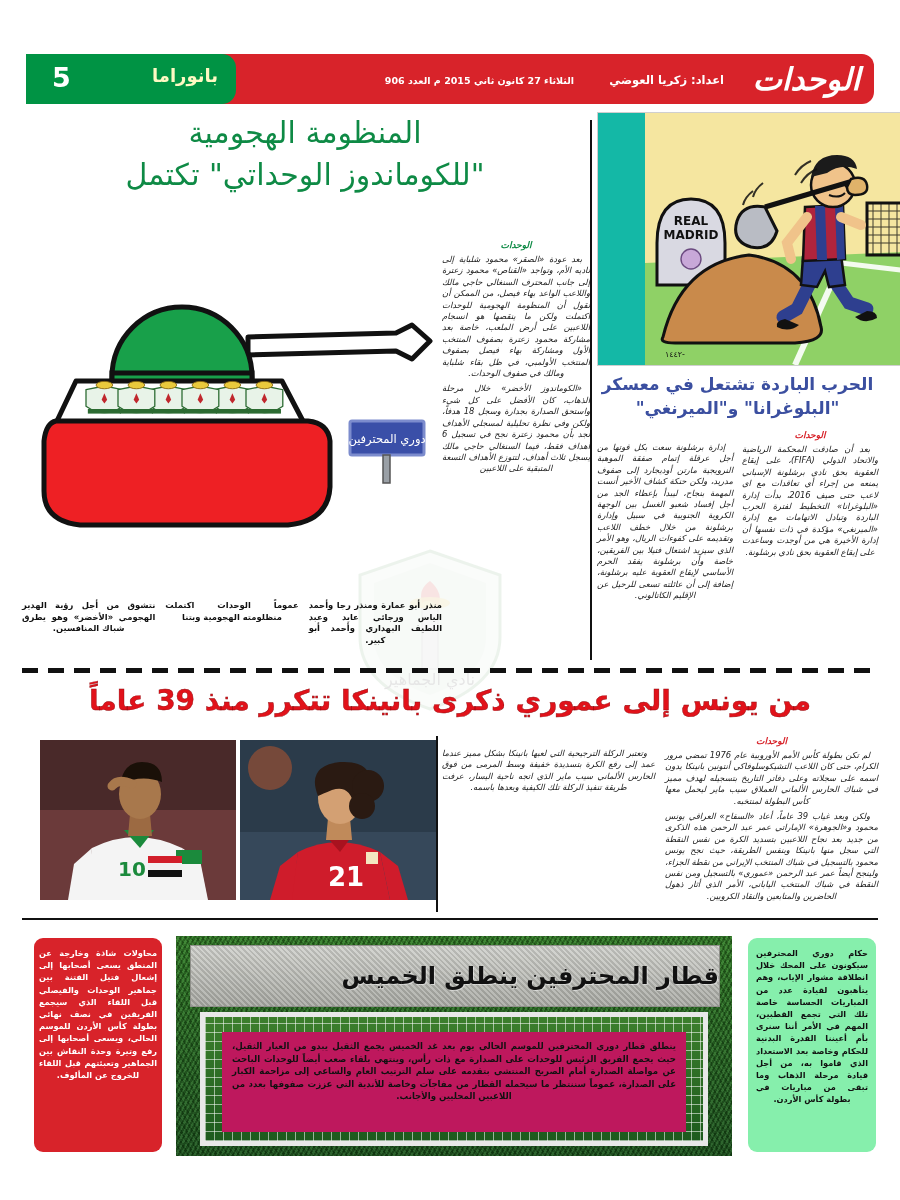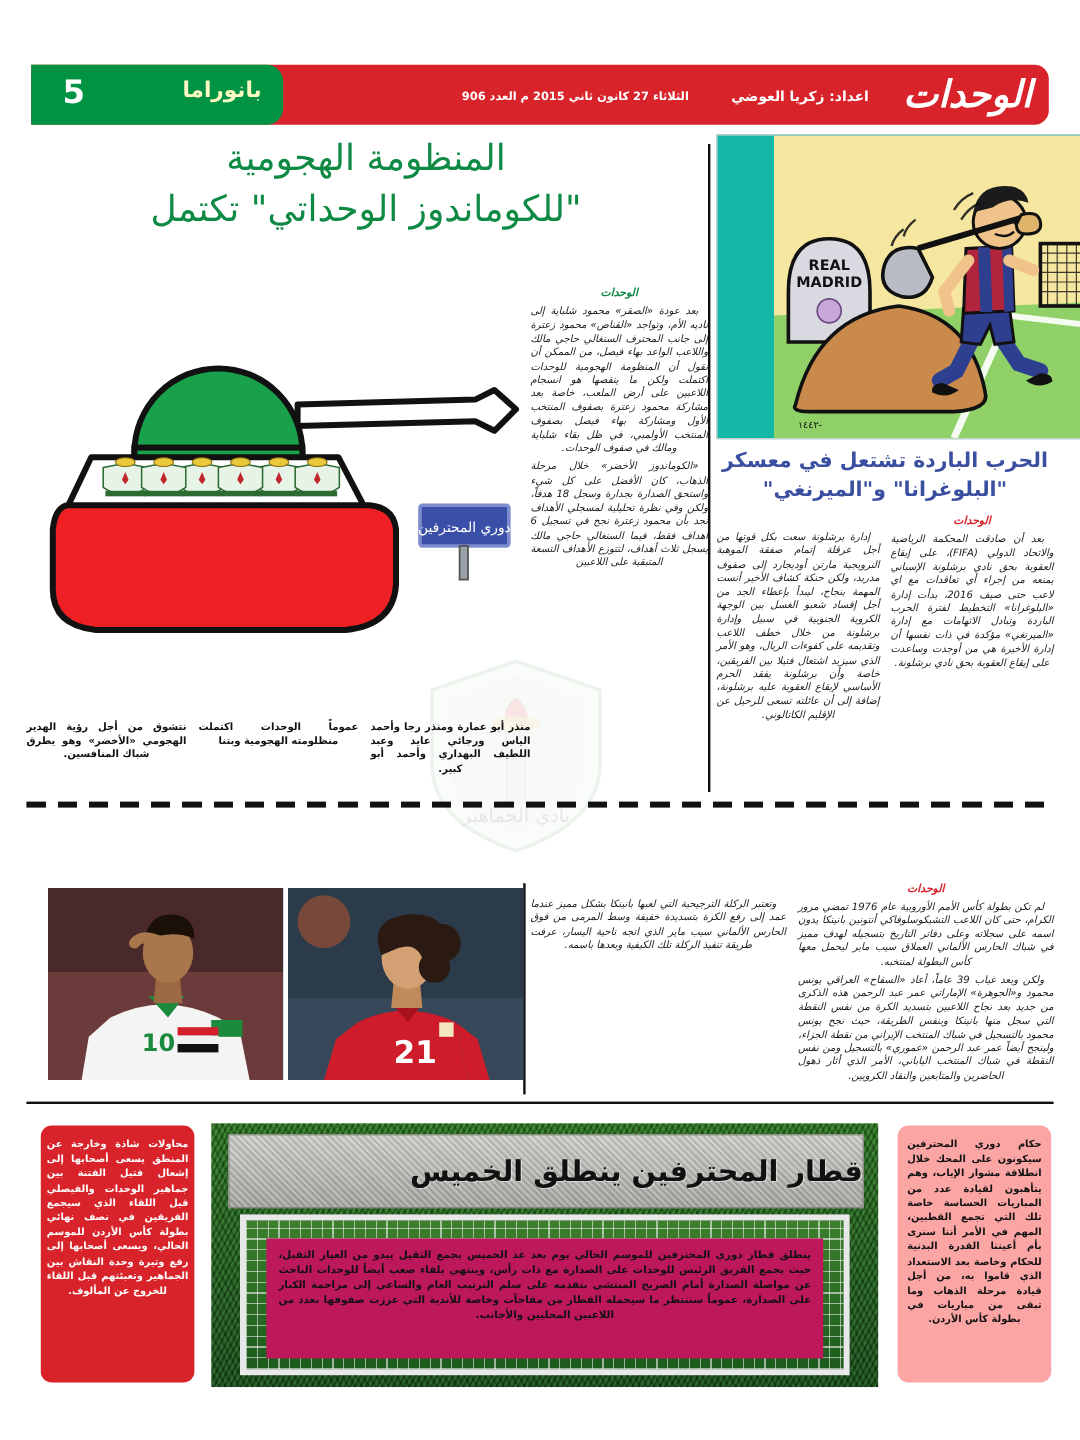--- a/index.html
+++ b/index.html
@@ -134,21 +134,21 @@
 
   
   .red-box{
     position:absolute;left:34px;top:938px;width:128px;height:214px;
     background:#d8232a;border-radius:9px;padding:9px 5px;
     box-sizing:border-box;color:#fff;
   }
   .red-box .body-ar{color:#fff;font-size:8.2px;line-height:12.2px;font-weight:bold;}
   .yellow-box{
     position:absolute;left:748px;top:938px;width:128px;height:214px;
-    background:#fca5a5;border-radius:9px;padding:9px 8px;
+    background:#86efac;border-radius:9px;padding:9px 8px;
     box-sizing:border-box;color:#111;
   }
   .yellow-box .body-ar{color:#111;font-size:8.2px;line-height:12.2px;font-weight:bold;}
 
   .center-box{
     position:absolute;left:176px;top:936px;width:556px;height:220px;
     overflow:hidden;
   }
   .turf{
     position:absolute;inset:0;
@@ -367,20 +367,21 @@
       </div>
     </div>
     <div class="c">
       <div class="body-ar" style="padding-top:12px;">
         <p>إدارة برشلونة سعت بكل قوتها من أجل عرقلة إتمام صفقة الموهبة النرويجية مارتن أوديجارد إلى صفوف مدريد، ولكن حنكة كشاف الأخير أنست المهمة بنجاح، ليبدأ بإعطاء الجد من أجل إفساد شعبو الغسل بين الوجهة الكروية الجنوبية في سبيل وإدارة برشلونة من خلال خطف اللاعب وتقديمه على كفوءات الريال، وهو الأمر الذي سيزيد اشتعال فتيلا بين الفريقين، خاصة وأن برشلونة يفقد الحرم الأساسي لإيقاع العقوبة عليه برشلونة، إضافة إلى أن عائلته تسعى للرحيل عن الإقليم الكاتالوني.</p>
       </div>
     </div>
   </div>
 
   <div class="red-band"></div>
+  <div class="red-head">من يونس إلى عموري ذكرى بانينكا تتكرر منذ 39 عاماً</div>
 
   <div class="photos">
     <div class="photo">
       <svg viewBox="0 0 196 160" width="100%" height="100%" preserveAspectRatio="none">
         <rect width="196" height="160" fill="#2b3b4a"></rect>
         <circle cx="30" cy="28" r="22" fill="#b5562e" opacity=".55"></circle>
         <rect x="0" y="92" width="196" height="68" fill="#3d5166" opacity=".6"></rect>
 
         <path d="M50 160 L58 112 Q98 92 140 112 L150 160 Z" fill="#cf1c2b"></path>
         <path d="M58 112 L40 126 L30 160 L52 160 Z" fill="#cf1c2b"></path>

